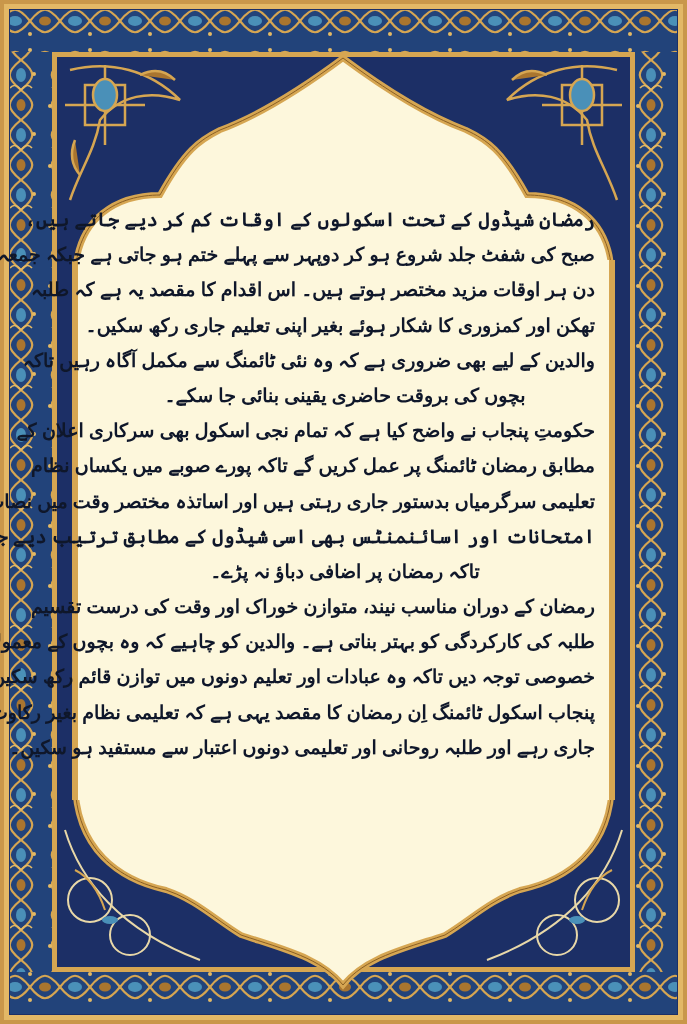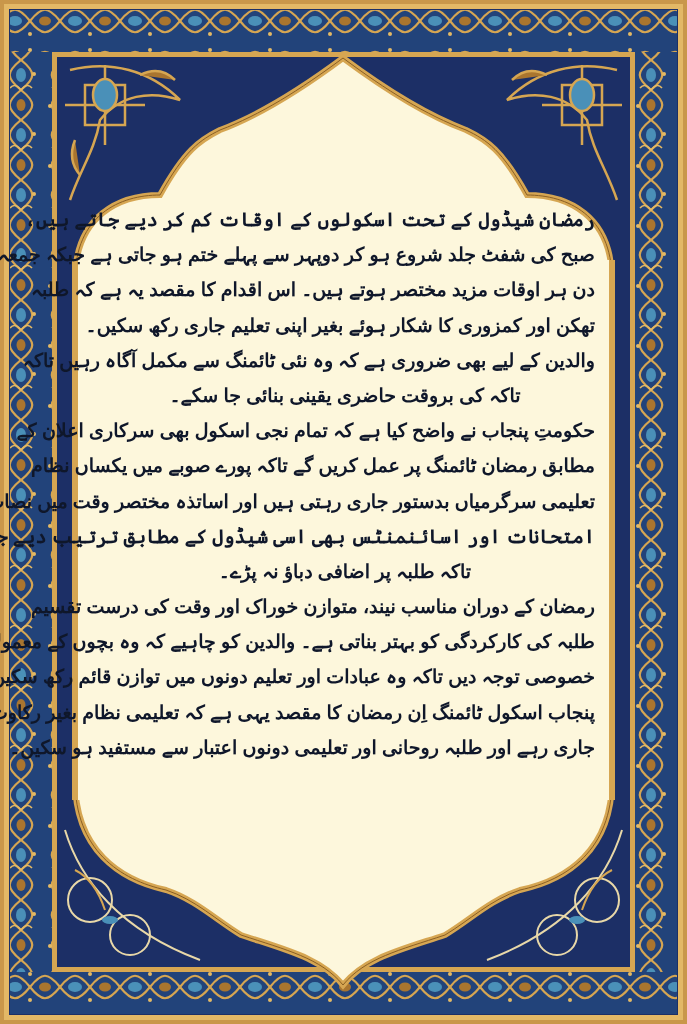--- a/index.html
+++ b/index.html
@@ -136,30 +136,30 @@
 
   <div class="text-block">
     <div>
       <div class="line">رمضان شیڈول کے تحت اسکولوں کے اوقات کم کر دیے جاتے ہیں،</div>
       <div class="line">صبح کی شفٹ جلد شروع ہو کر دوپہر سے پہلے ختم ہو جاتی ہے جبکہ جمعہ کے</div>
       <div class="line">دن ہر اوقات مزید مختصر ہوتے ہیں۔ اس اقدام کا مقصد یہ ہے کہ طلبہ</div>
       <div class="line center">تھکن اور کمزوری کا شکار ہوئے بغیر اپنی تعلیم جاری رکھ سکیں۔</div>
     </div>
     <div>
       <div class="line">والدین کے لیے بھی ضروری ہے کہ وہ نئی ٹائمنگ سے مکمل آگاہ رہیں تاکہ</div>
-      <div class="line center">تاکہ کی بروقت حاضری یقینی بنائی جا سکے۔</div>
+      <div class="line center">بچوں کی بروقت حاضری یقینی بنائی جا سکے۔</div>
     </div>
     <div>
       <div class="line">حکومتِ پنجاب نے واضح کیا ہے کہ تمام نجی اسکول بھی سرکاری اعلان کے</div>
       <div class="line">مطابق رمضان ٹائمنگ پر عمل کریں گے تاکہ پورے صوبے میں یکساں نظام</div>
       <div class="line">تعلیمی سرگرمیاں بدستور جاری رہتی ہیں اور اساتذہ مختصر وقت میں نصاب مکمل</div>
     </div>
     <div>
       <div class="line">امتحانات اور اسائنمنٹس بھی اسی شیڈول کے مطابق ترتیب دیے جاتے ہیں</div>
-      <div class="line center">تاکہ طلبہ پر اضافی دباؤ نہ پڑے۔</div>
+      <div class="line center">تاکہ رمضان پر اضافی دباؤ نہ پڑے۔</div>
     </div>
     <div>
       <div class="line">رمضان کے دوران مناسب نیند، متوازن خوراک اور وقت کی درست تقسیم</div>
       <div class="line">طلبہ کی کارکردگی کو بہتر بناتی ہے۔ والدین کو چاہیے کہ وہ بچوں کے معمولات پر</div>
       <div class="line center">خصوصی توجہ دیں تاکہ وہ عبادات اور تعلیم دونوں میں توازن قائم رکھ سکیں۔</div>
     </div>
     <div>
       <div class="line">پنجاب اسکول ٹائمنگ اِن رمضان کا مقصد یہی ہے کہ تعلیمی نظام بغیر رکاوٹ</div>
       <div class="line center">جاری رہے اور طلبہ روحانی اور تعلیمی دونوں اعتبار سے مستفید ہو سکیں۔</div>
     </div>

